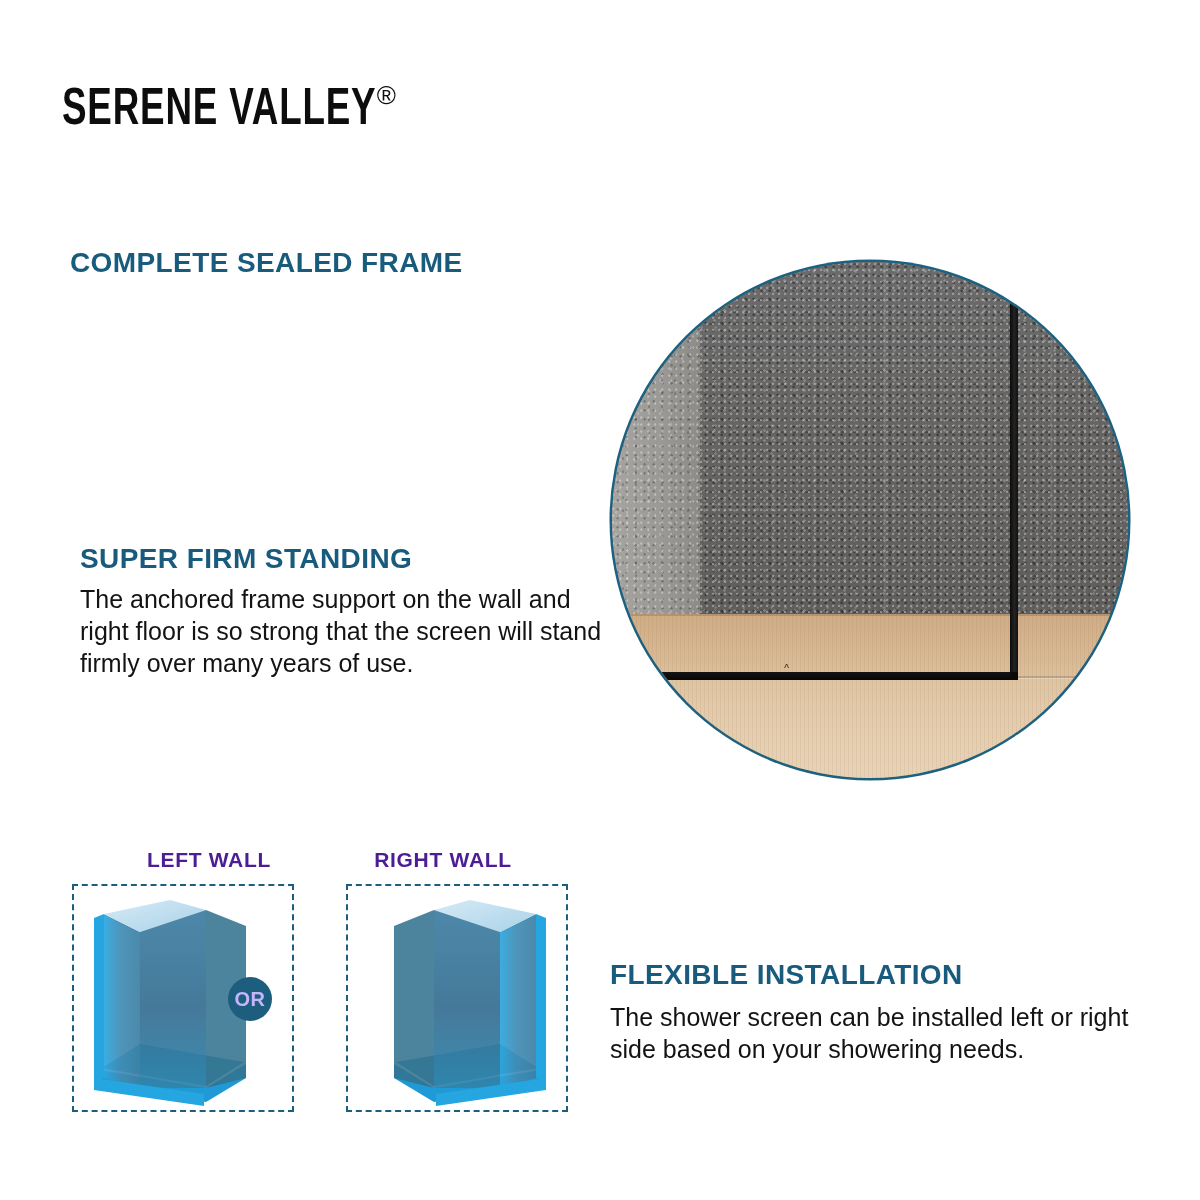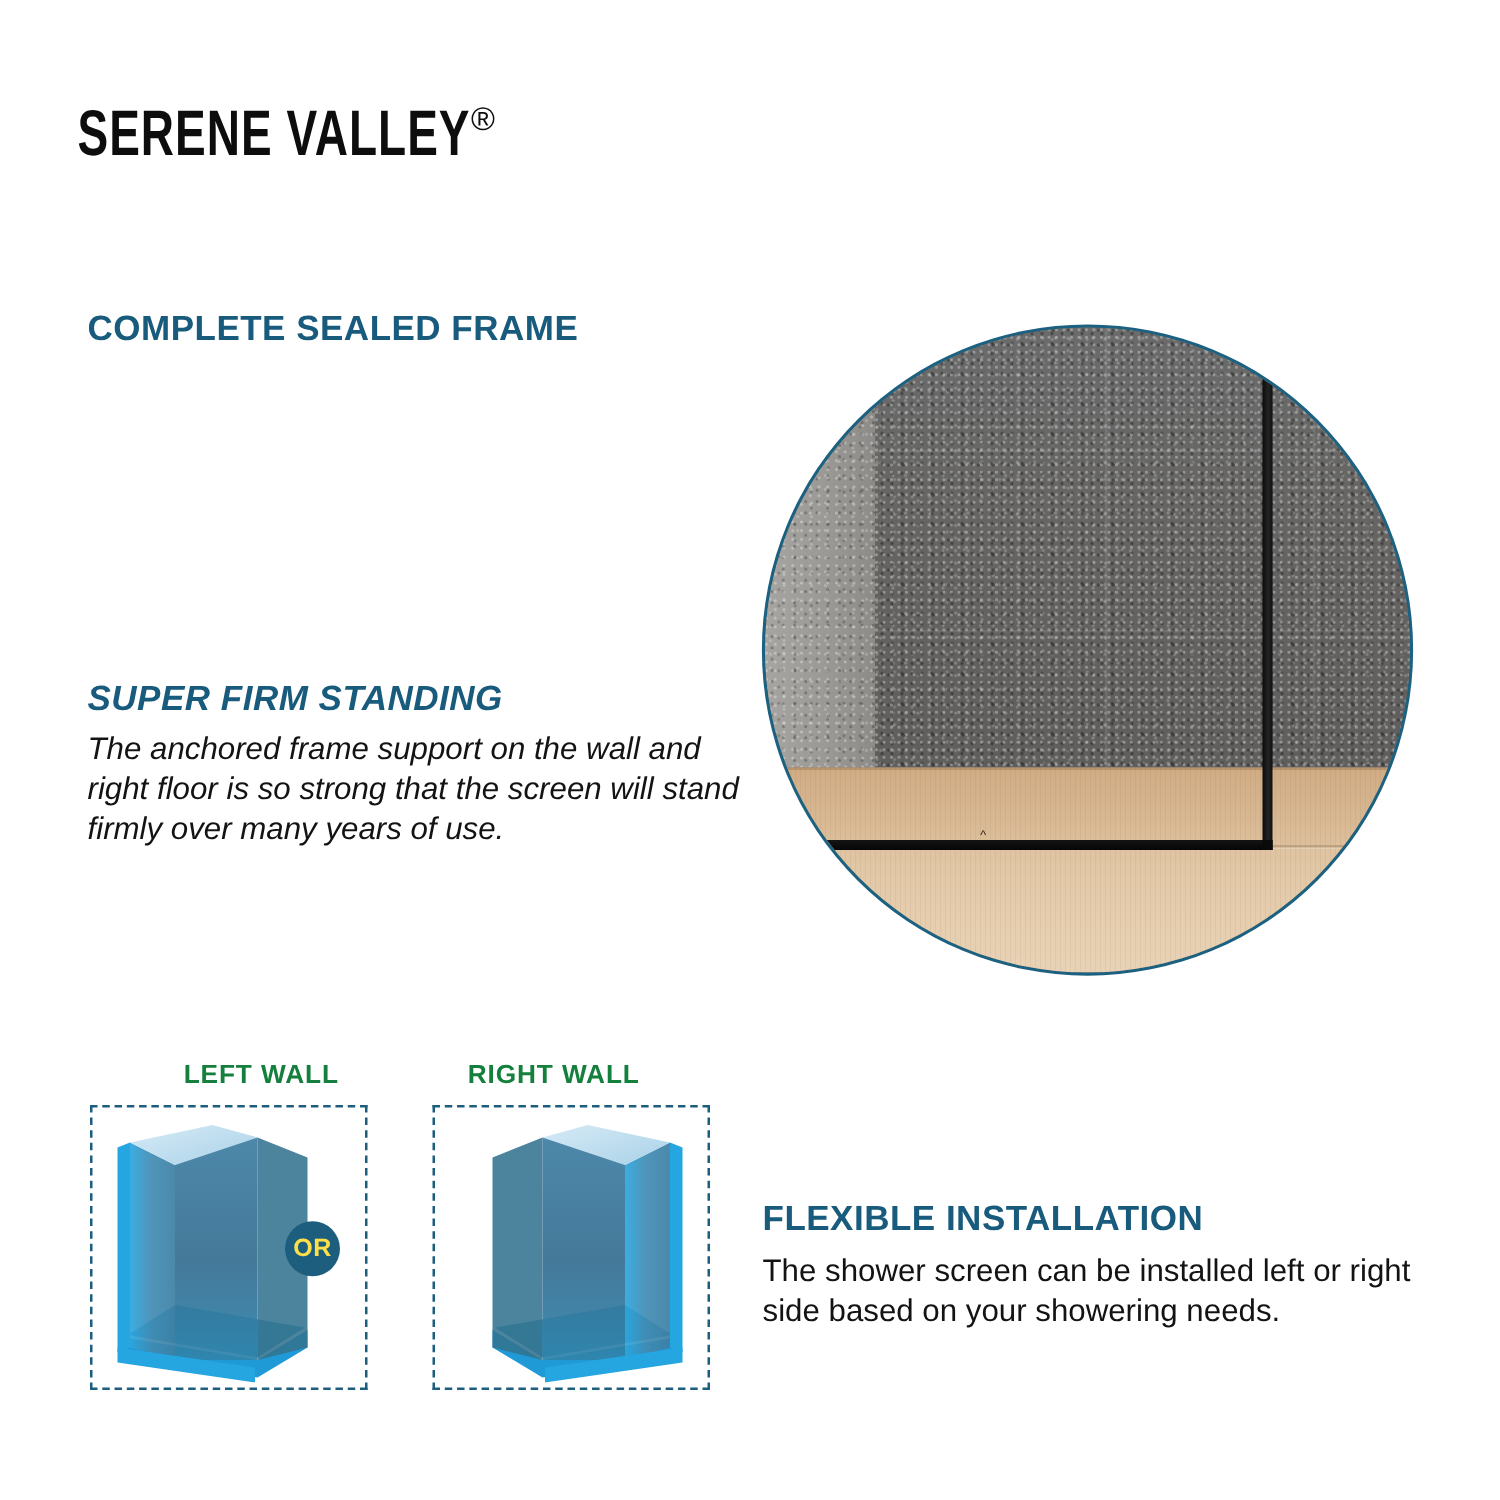--- a/index.html
+++ b/index.html
@@ -43,21 +43,21 @@
   }
   .feat p{
     margin:0;
     font-size:25px;
     line-height:1.28;
     color:#131313;
     font-weight:400;
   }
 
   #feat-sealed{left:70px;top:232px;width:540px;}
-  #feat-standing{left:70px;top:528px;width:540px;font-style:italic;}
+  #feat-standing{left:80px;top:528px;width:540px;}
   #feat-flexible{left:610px;top:944px;width:556px;}
   #feat-flexible h2{margin-bottom:10px;}
 
   
   .photo-circle{
     position:absolute;left:612px;top:262px;
     width:516px;height:516px;border-radius:50%;
     overflow:hidden;
     box-shadow:0 0 0 2.5px #1c6180;
     background:#6e6e6e;
@@ -139,39 +139,39 @@
   .frame-tick{
     position:absolute;left:170px;top:403px;width:9px;height:8px;
     color:#2a1c10;font-size:10px;line-height:8px;text-align:center;
   }
 
   
   .diagram-area{position:absolute;left:68px;top:848px;width:510px;height:272px;}
 
   .wall-label{
     position:absolute;top:0;
-    font-size:21px;font-weight:700;color:#15803d;letter-spacing:.7px;
+    font-size:21px;font-weight:700;color:#4c1d95;letter-spacing:.7px;
     text-align:center;
   }
   #label-left{left:48px;width:186px;}
   #label-right{left:282px;width:186px;}
 
   .dash-box{
     position:absolute;top:36px;width:222px;height:228px;
     border:2.5px dashed #1d5e7e;
     box-sizing:border-box;
   }
   #box-left{left:4px;}
   #box-right{left:278px;}
 
   .or-badge{
     position:absolute;left:228px;top:977px;
     width:44px;height:44px;border-radius:50%;
     background:#1d5e7e;
-    color:#fde047;
+    color:#c4b5fd;
     font-size:20px;font-weight:700;letter-spacing:.5px;
     display:flex;align-items:center;justify-content:center;
     z-index:4;
   }
 
   
   .encl{position:absolute;top:44px;width:210px;height:214px;}
   #encl-left{left:10px;}
   #encl-right{left:284px;}
 </style>

